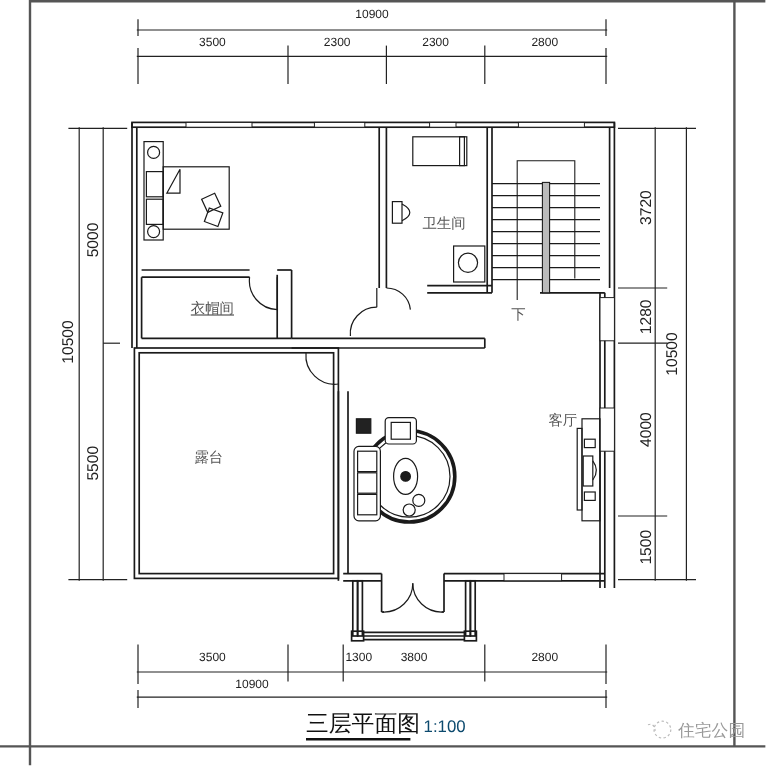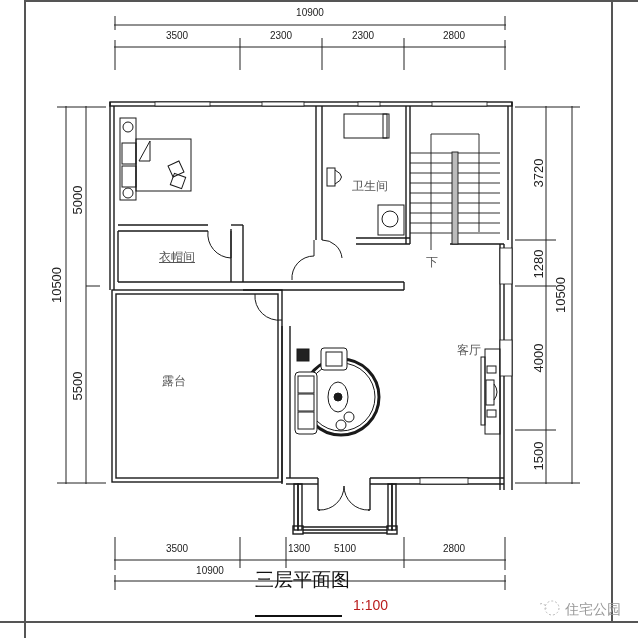--- a/index.html
+++ b/index.html
@@ -3,21 +3,21 @@
 <meta charset="utf-8">
 <style>
   html,body{margin:0;padding:0;background:#fff;}
   body{width:638px;height:638px;position:relative;overflow:hidden;font-family:"DejaVu Sans",sans-serif;}
   #frame{position:absolute;left:0;top:0;width:638px;height:638px;}
   .lbl{position:absolute;font-family:"Liberation Sans",sans-serif;color:#222;white-space:nowrap;line-height:1;}
   .dim{font-size:10px;transform:translateX(-50%);}
   .vdim{font-size:13px;transform:translate(-50%,-50%) rotate(-90deg);}
   .room{font-family:"DejaVu Serif",serif;font-size:12px;color:#555;transform:translate(-50%,-50%);}
   .title{font-family:"DejaVu Sans",sans-serif;font-size:19px;color:#111;}
-  .scale{font-size:14px;color:#b91c1c;}
+  .scale{font-size:14px;color:#0c4a6e;}
   .wm{font-family:"DejaVu Sans",sans-serif;font-size:14px;color:#999;}
 </style>
 </head>
 <body>
 
 <svg id="frame" viewBox="0 0 638 638" width="638" height="638" xmlns="http://www.w3.org/2000/svg">
 
   <g stroke="#555" stroke-width="2" fill="none">
     <line x1="25" y1="1" x2="638" y2="1"></line>
     <line x1="25" y1="0" x2="25" y2="638"></line>
@@ -209,35 +209,35 @@
 </svg>
 
 <span class="lbl dim" style="left:310px;top:8px;">10900</span>
 <span class="lbl dim" style="left:177px;top:31px;">3500</span>
 <span class="lbl dim" style="left:281px;top:31px;">2300</span>
 <span class="lbl dim" style="left:363px;top:31px;">2300</span>
 <span class="lbl dim" style="left:454px;top:31px;">2800</span>
 
 <span class="lbl dim" style="left:177px;top:544px;">3500</span>
 <span class="lbl dim" style="left:263px;top:544px;margin-left:36px;">1300</span>
-<span class="lbl dim" style="left:345px;top:544px;">5100</span>
+<span class="lbl dim" style="left:345px;top:544px;">3800</span>
 <span class="lbl dim" style="left:454px;top:544px;">2800</span>
 <span class="lbl dim" style="left:210px;top:566px;">10900</span>
 
 <span class="lbl vdim" style="left:56px;top:285px;">10500</span>
 <span class="lbl vdim" style="left:77px;top:200px;">5000</span>
 <span class="lbl vdim" style="left:77px;top:386px;">5500</span>
 
 <span class="lbl vdim" style="left:538px;top:173px;">3720</span>
 <span class="lbl vdim" style="left:538px;top:264px;">1280</span>
 <span class="lbl vdim" style="left:560px;top:295px;">10500</span>
 <span class="lbl vdim" style="left:538px;top:358px;">4000</span>
 <span class="lbl vdim" style="left:538px;top:456px;">1500</span>
 
 <span class="lbl room" style="left:177px;top:257px;text-decoration:underline;">衣帽间</span>
 <span class="lbl room" style="left:370px;top:186px;">卫生间</span>
 <span class="lbl room" style="left:174px;top:381px;">露台</span>
 <span class="lbl room" style="left:469px;top:350px;">客厅</span>
 <span class="lbl room" style="left:432px;top:262px;">下</span>
 
-<span class="lbl title" style="left:255px;top:570px;">三层平面图</span>
+<span class="lbl title" style="left:255px;top:594px;">三层平面图</span>
 <span class="lbl scale" style="left:353px;top:598px;">1:100</span>
 <span class="lbl wm" style="left:565px;top:602px;">住宅公园</span>
 
 </body></html>

